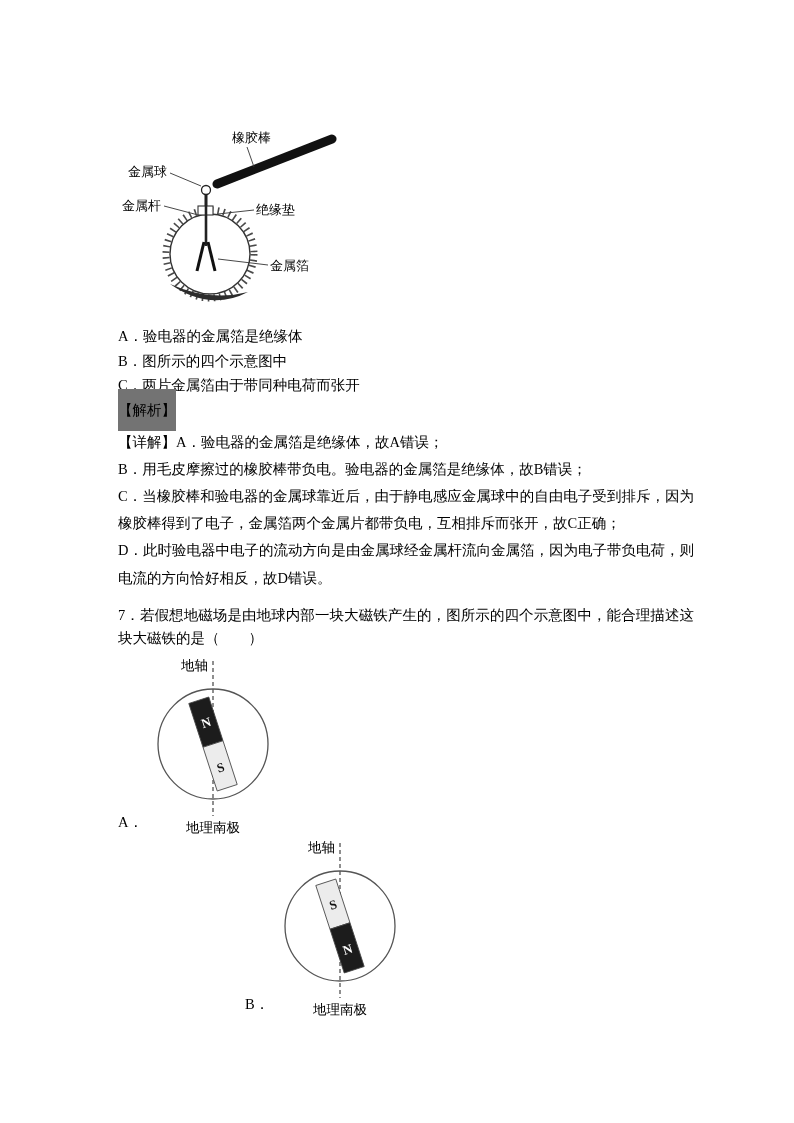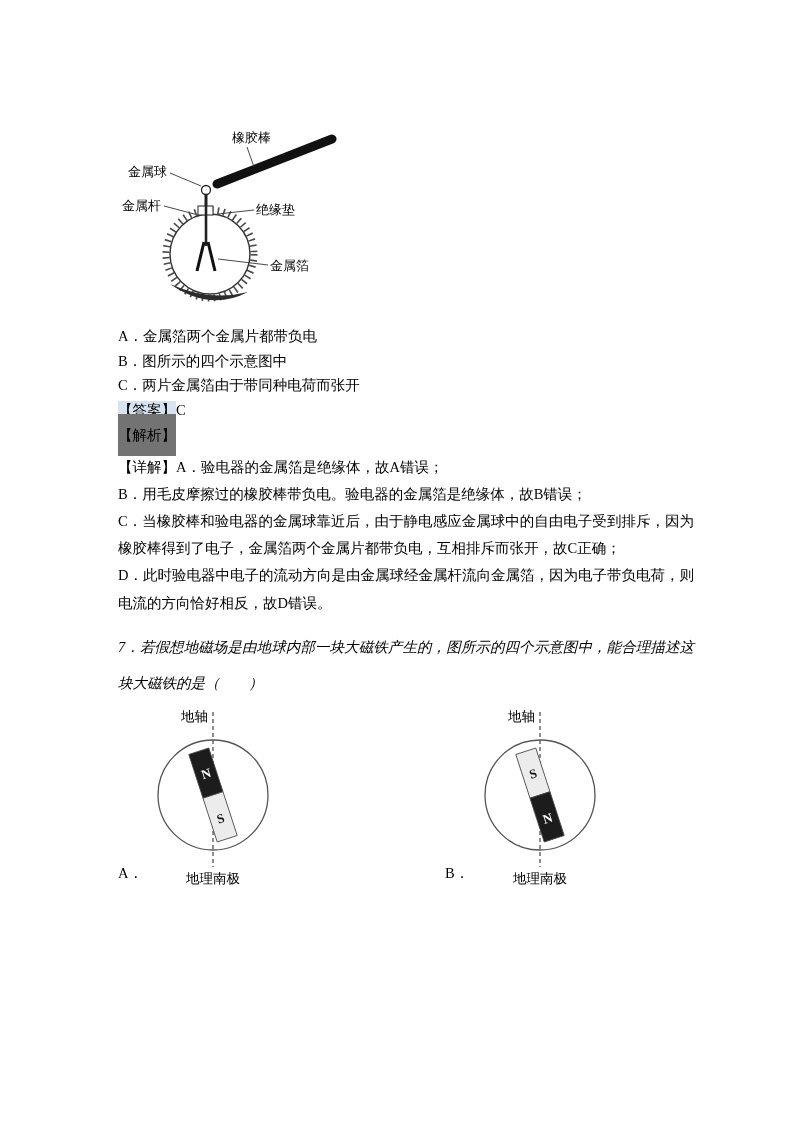--- a/index.html
+++ b/index.html
@@ -17,23 +17,23 @@
   .options { margin-top:4px; }
   .option-line { line-height:24.5px; white-space:nowrap; }
 
   .answer-line, .analysis-line { line-height:25px; }
   .hl-answer   { background:#d7e3f1; padding:1px 0; }
   .hl-analysis { background:#737373; padding:13px 0; }
 
   .details { margin-top:6px; }
   .details p { line-height:27.2px; text-align:justify; }
 
-  .q7-stem { margin-top:12px; line-height:36px; text-align:justify;font-style:italic; }
+  .q7-stem { margin-top:12px; line-height:23px; text-align:justify; }
 
-  .figures { margin-top:6px; display:flex; }
+  .figures { margin-top:6px; display:flex;flex-direction:column; }
   .figure-block { position:relative; width:200px; height:182px; }
   .figure-block + .figure-block { margin-left:127px; }
   .figure-option-label { position:absolute; left:0; bottom:6px; font-size:14.5px; }
 
   svg text { font-family:"Liberation Serif","DejaVu Serif",serif; }
 </style>
 </head>
 <body>
 
 <div class="page">
@@ -65,28 +65,25 @@
         <line x1="84" y1="116" x2="77" y2="145" stroke="#111" stroke-width="3"></line>
         <line x1="88" y1="116" x2="95" y2="145" stroke="#111" stroke-width="3"></line>
         <text x="150" y="144" font-size="13">金属箔</text>
         <line x1="148" y1="139" x2="98" y2="133" stroke="#333" stroke-width="0.9"></line>
 
         <path d="M50,158 Q90,186 128,166 Q90,176 50,158 Z" fill="#2c2c2c"></path>
       </svg>
     </div>
 
     <div class="options">
-      <div class="option-line">A．金属箔两个金属片都带负电</div>
+      <div class="option-line">A．验电器的金属箔是绝缘体</div>
       <div class="option-line">B．图所示的四个示意图中</div>
       <div class="option-line">C．两片金属箔由于带同种电荷而张开</div>
     </div>
 
-    <div class="answer-line">
-      <span class="hl-answer">【答案】</span><span>C</span>
-    </div>
     <div class="analysis-line">
       <span class="hl-analysis">【解析】</span>
     </div>
 
     <div class="details">
       <p>【详解】A．验电器的金属箔是绝缘体，故A错误；</p>
       <p>B．用毛皮摩擦过的橡胶棒带负电。验电器的金属箔是绝缘体，故B错误；</p>
       <p>C．当橡胶棒和验电器的金属球靠近后，由于静电感应金属球中的自由电子受到排斥，因为橡胶棒得到了电子，金属箔两个金属片都带负电，互相排斥而张开，故C正确；</p>
       <p>D．此时验电器中电子的流动方向是由金属球经金属杆流向金属箔，因为电子带负电荷，则电流的方向恰好相反，故D错误。</p>
     </div>

